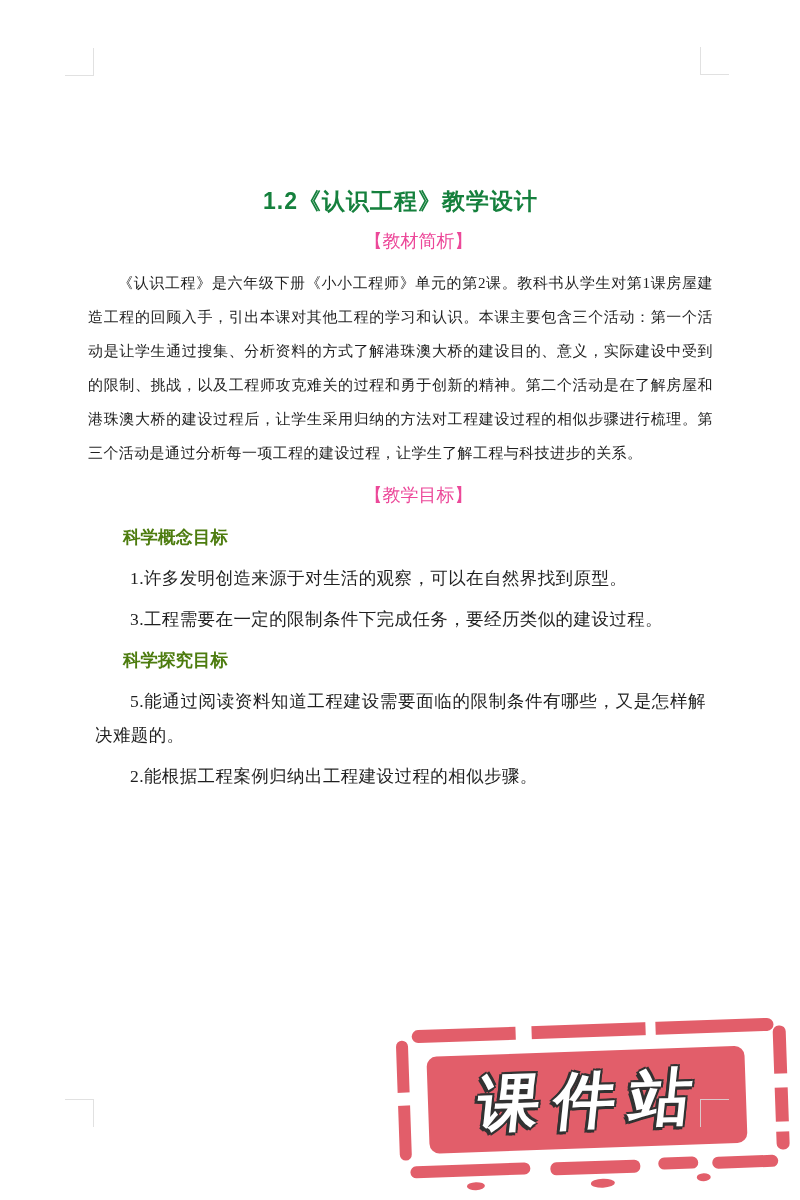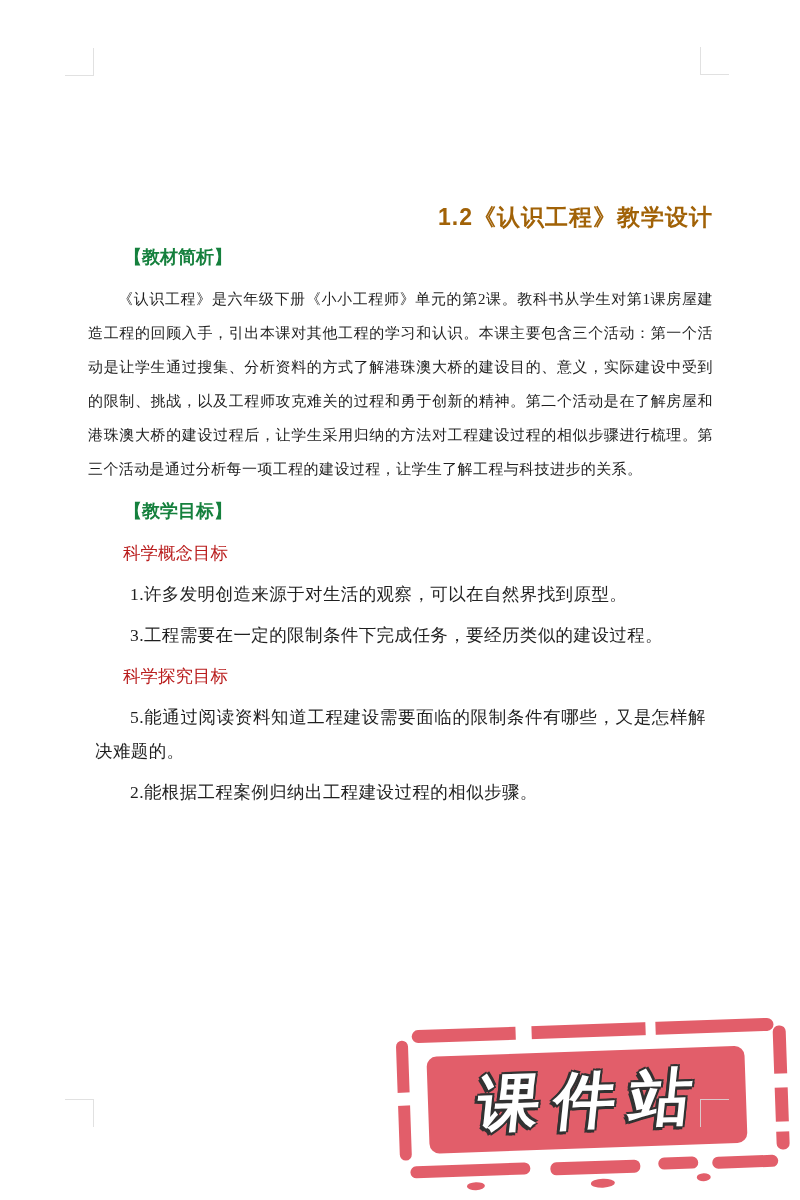--- a/index.html
+++ b/index.html
@@ -18,36 +18,36 @@
   .cm-bl{left:65px;top:1099px;border-right:1px solid #dcdcdc;border-top:1px solid #dcdcdc;}
   .cm-br{left:700px;top:1099px;border-left:1px solid #dcdcdc;border-top:1px solid #dcdcdc;}
 
   
   .doc{
     position:absolute;left:88px;top:186px;width:625px;z-index:2;
     color:#1f1f1f;
   }
   .doc-title{
     font-family:"Liberation Sans","DejaVu Sans",sans-serif;
-    font-size:23px;font-weight:bold;color:#a16207;
-    line-height:30px;text-align:right;letter-spacing:1px;
-    margin:16px 0 0 0;
+    font-size:23px;font-weight:bold;color:#15803d;
+    line-height:30px;text-align:center;letter-spacing:1px;
+    margin:0 0 0 0;
   }
   .sec-heading{
     font-family:"Liberation Sans","DejaVu Sans",sans-serif;
-    font-size:18px;font-weight:bold;color:#15803d;
-    line-height:34px;text-indent:2em;margin:8px 0;
+    font-size:18px;font-weight:normal;color:#ec4899;
+    line-height:34px;text-indent:2em;margin:8px 0;text-align:center;
   }
   .para{
     font-size:15px;line-height:34px;margin:0;
     text-align:justify;text-indent:2em;letter-spacing:.4px;
   }
   .sub-heading{
     font-family:"Liberation Sans","DejaVu Sans",sans-serif;
-    font-size:17.5px;font-weight:normal;color:#b91c1c;
+    font-size:17.5px;font-weight:bold;color:#4d7c0f;
     line-height:34px;text-indent:2em;margin:0;
   }
   .obj-item{
     font-size:17.5px;line-height:34px;margin:7px;
     text-align:justify;text-indent:2em;letter-spacing:.4px;
   }
 
   
   .stamp{
     position:absolute;left:398px;top:1024px;width:392px;height:152px;

